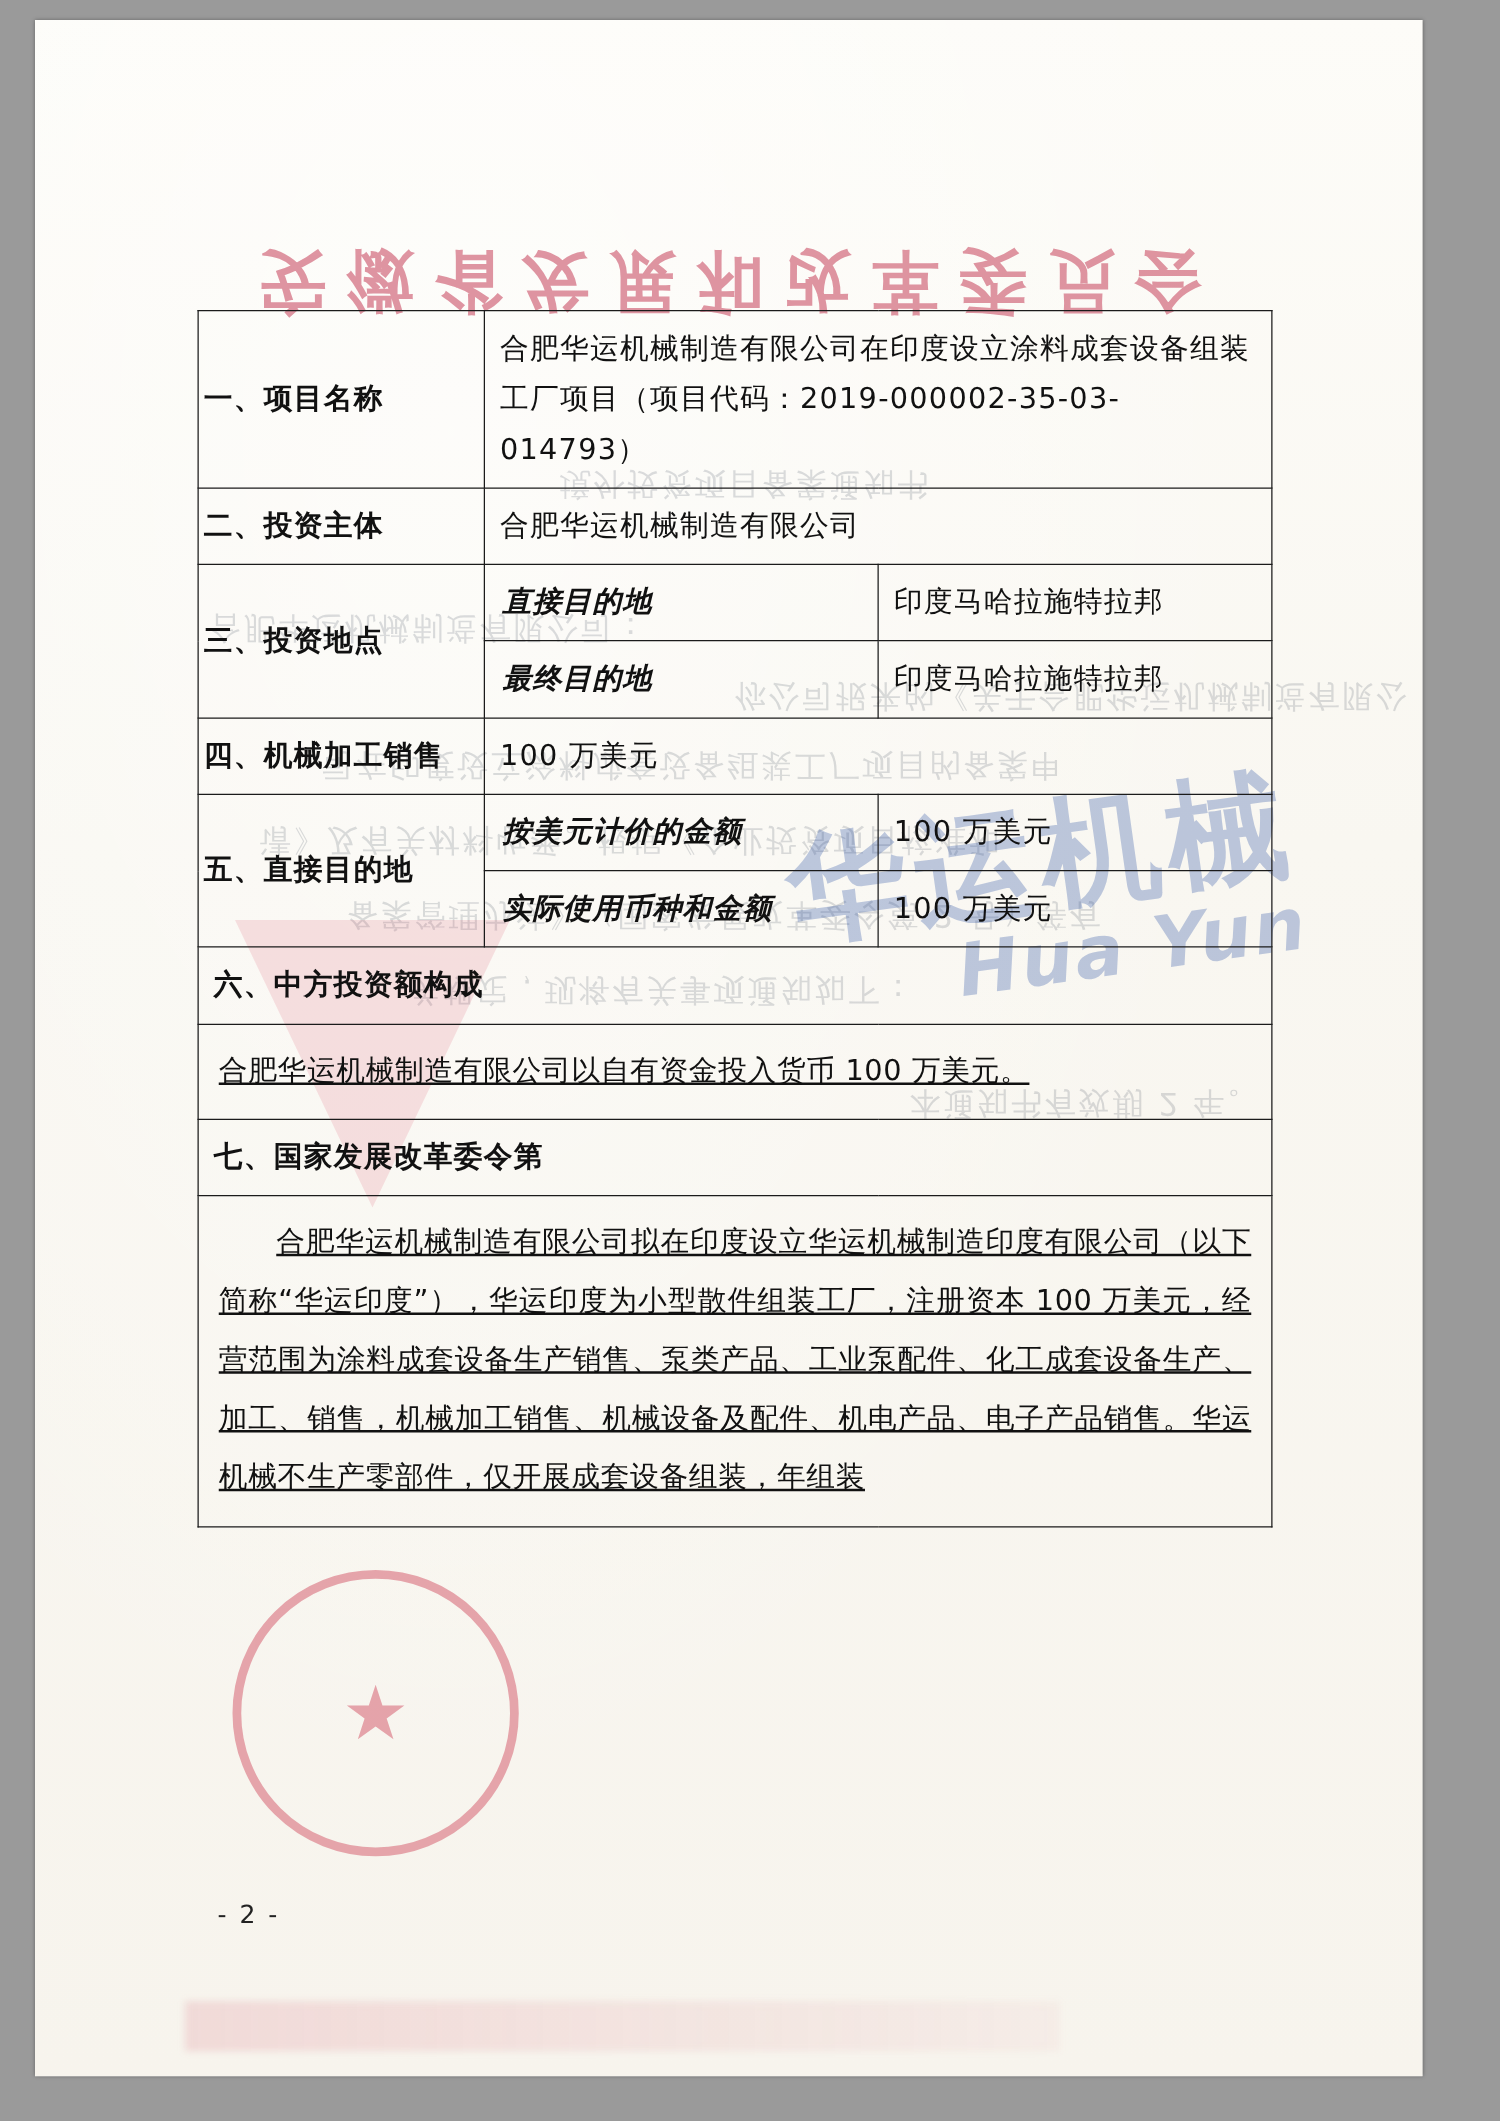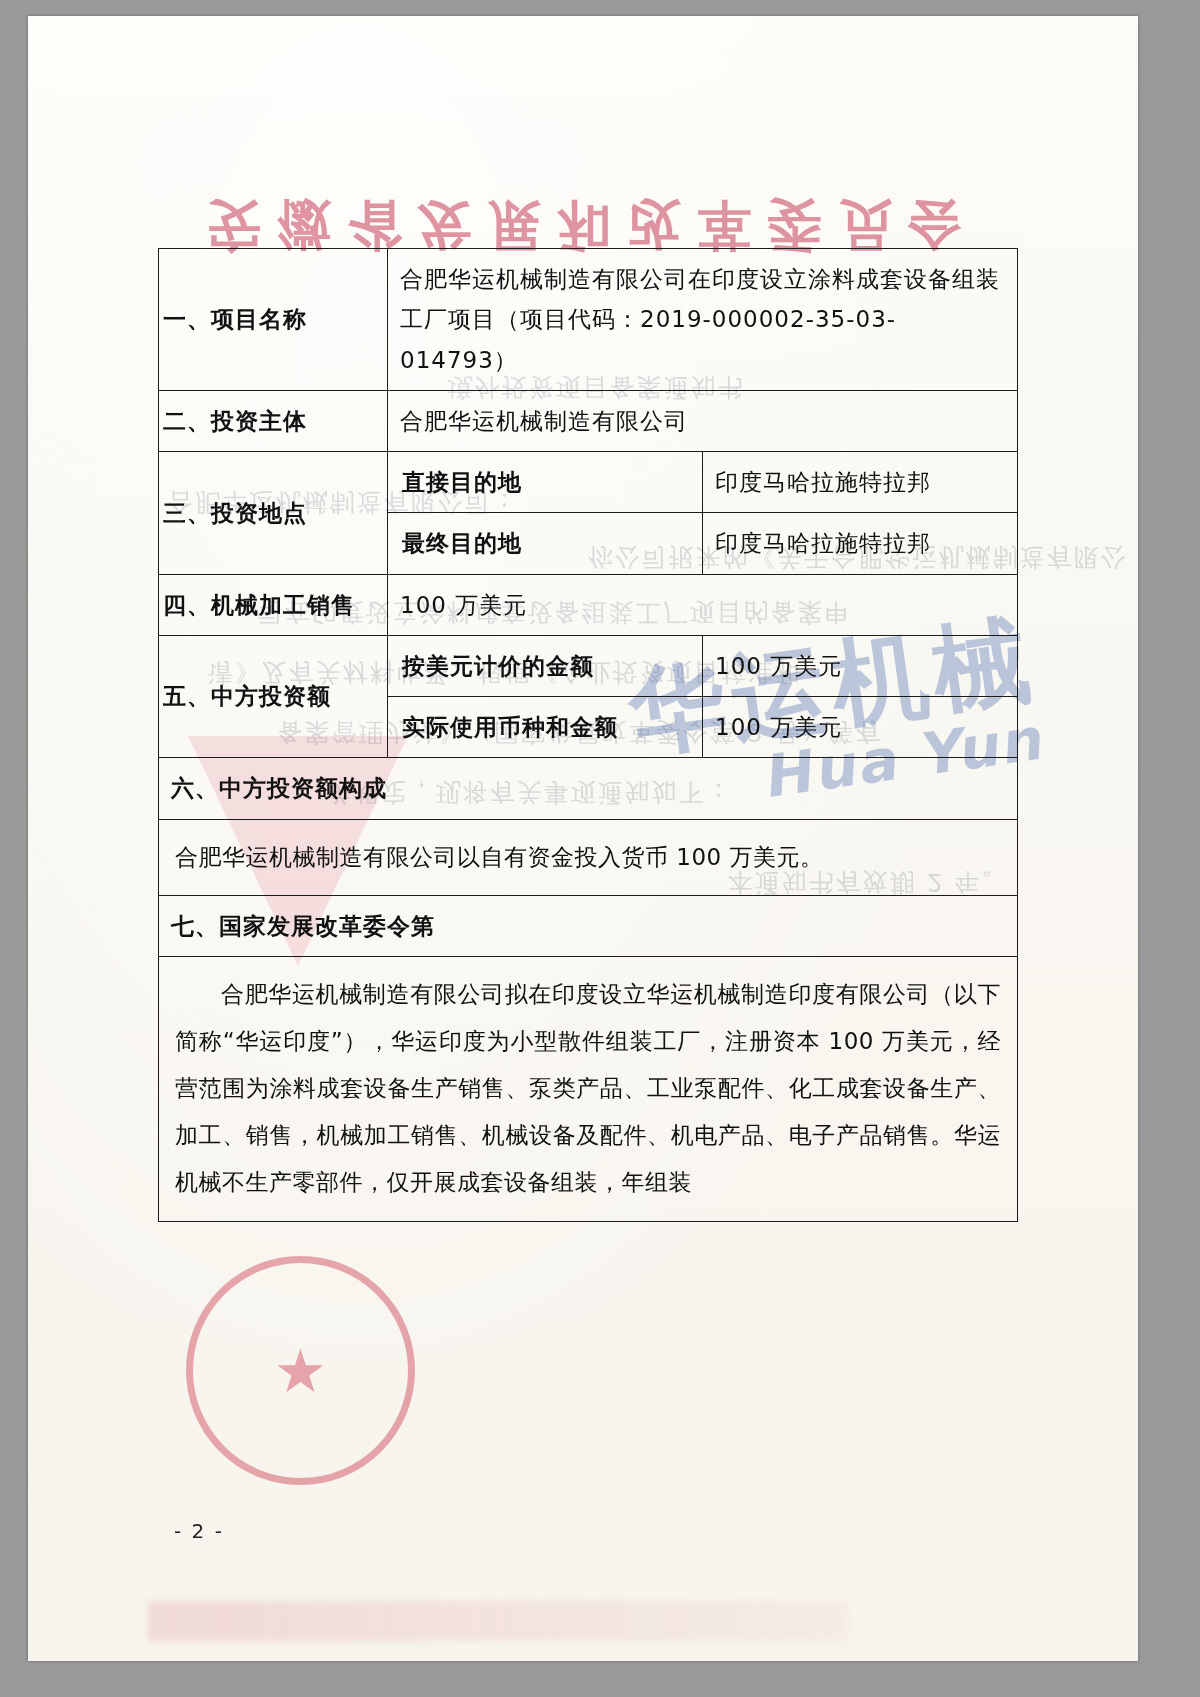--- a/index.html
+++ b/index.html
@@ -156,35 +156,37 @@
     font-weight: bold;
     letter-spacing: 1px;
     text-align: left;
     padding-left: 4px;
   }
   td.sublabel {
     width: 268px;
     font-weight: bold;
     letter-spacing: 1px;
     padding-left: 14px;
+    font-style: italic;
   }
   td.value {
     letter-spacing: 1px;
     margin-top: 33px;
   }
   td.title-full {
     font-weight: bold;
     letter-spacing: 1px;
     padding-left: 12px;
   }
   td.para {
     letter-spacing: 0.5px;
     line-height: 2.05;
     text-align: justify;
     padding: 14px 16px;
+    text-decoration: underline;
   }
   td.para.indent {
     text-indent: 2em;
   }
   .cell-wrap-wide {
     line-height: 2.0;
     letter-spacing: 1px;
   }
   .page-num {
     position: absolute;
@@ -239,21 +241,21 @@
       </tr>
       <tr>
         <td class="sublabel">最终目的地</td>
         <td class="value">印度马哈拉施特拉邦</td>
       </tr>
       <tr>
         <td class="label">四、机械加工销售</td>
         <td class="value" colspan="2">100 万美元</td>
       </tr>
       <tr>
-        <td class="label" rowspan="2">五、中方投资额</td>
+        <td class="label" rowspan="2">五、直接目的地</td>
         <td class="sublabel">按美元计价的金额</td>
         <td class="value">100 万美元</td>
       </tr>
       <tr>
         <td class="sublabel">实际使用币种和金额</td>
         <td class="value">100 万美元</td>
       </tr>
       <tr>
         <td class="title-full" colspan="3">六、中方投资额构成</td>
       </tr>

